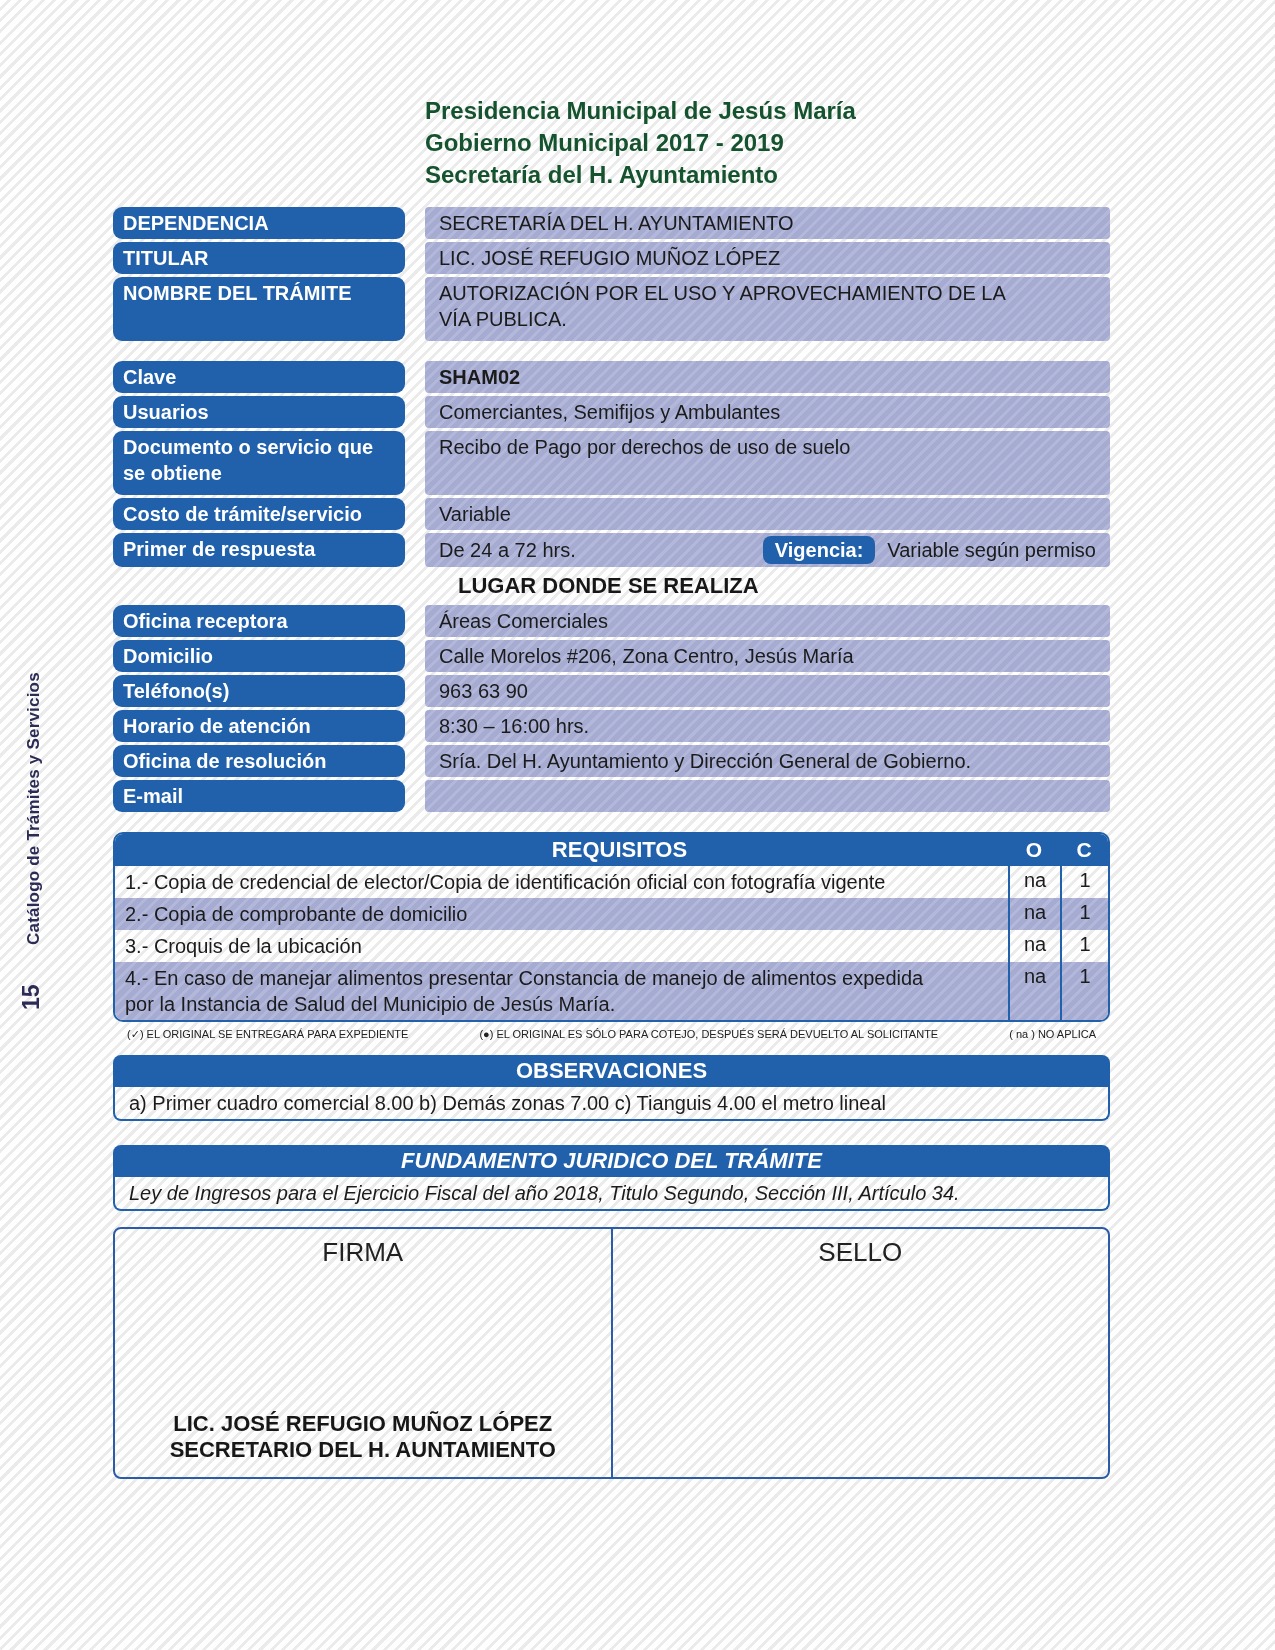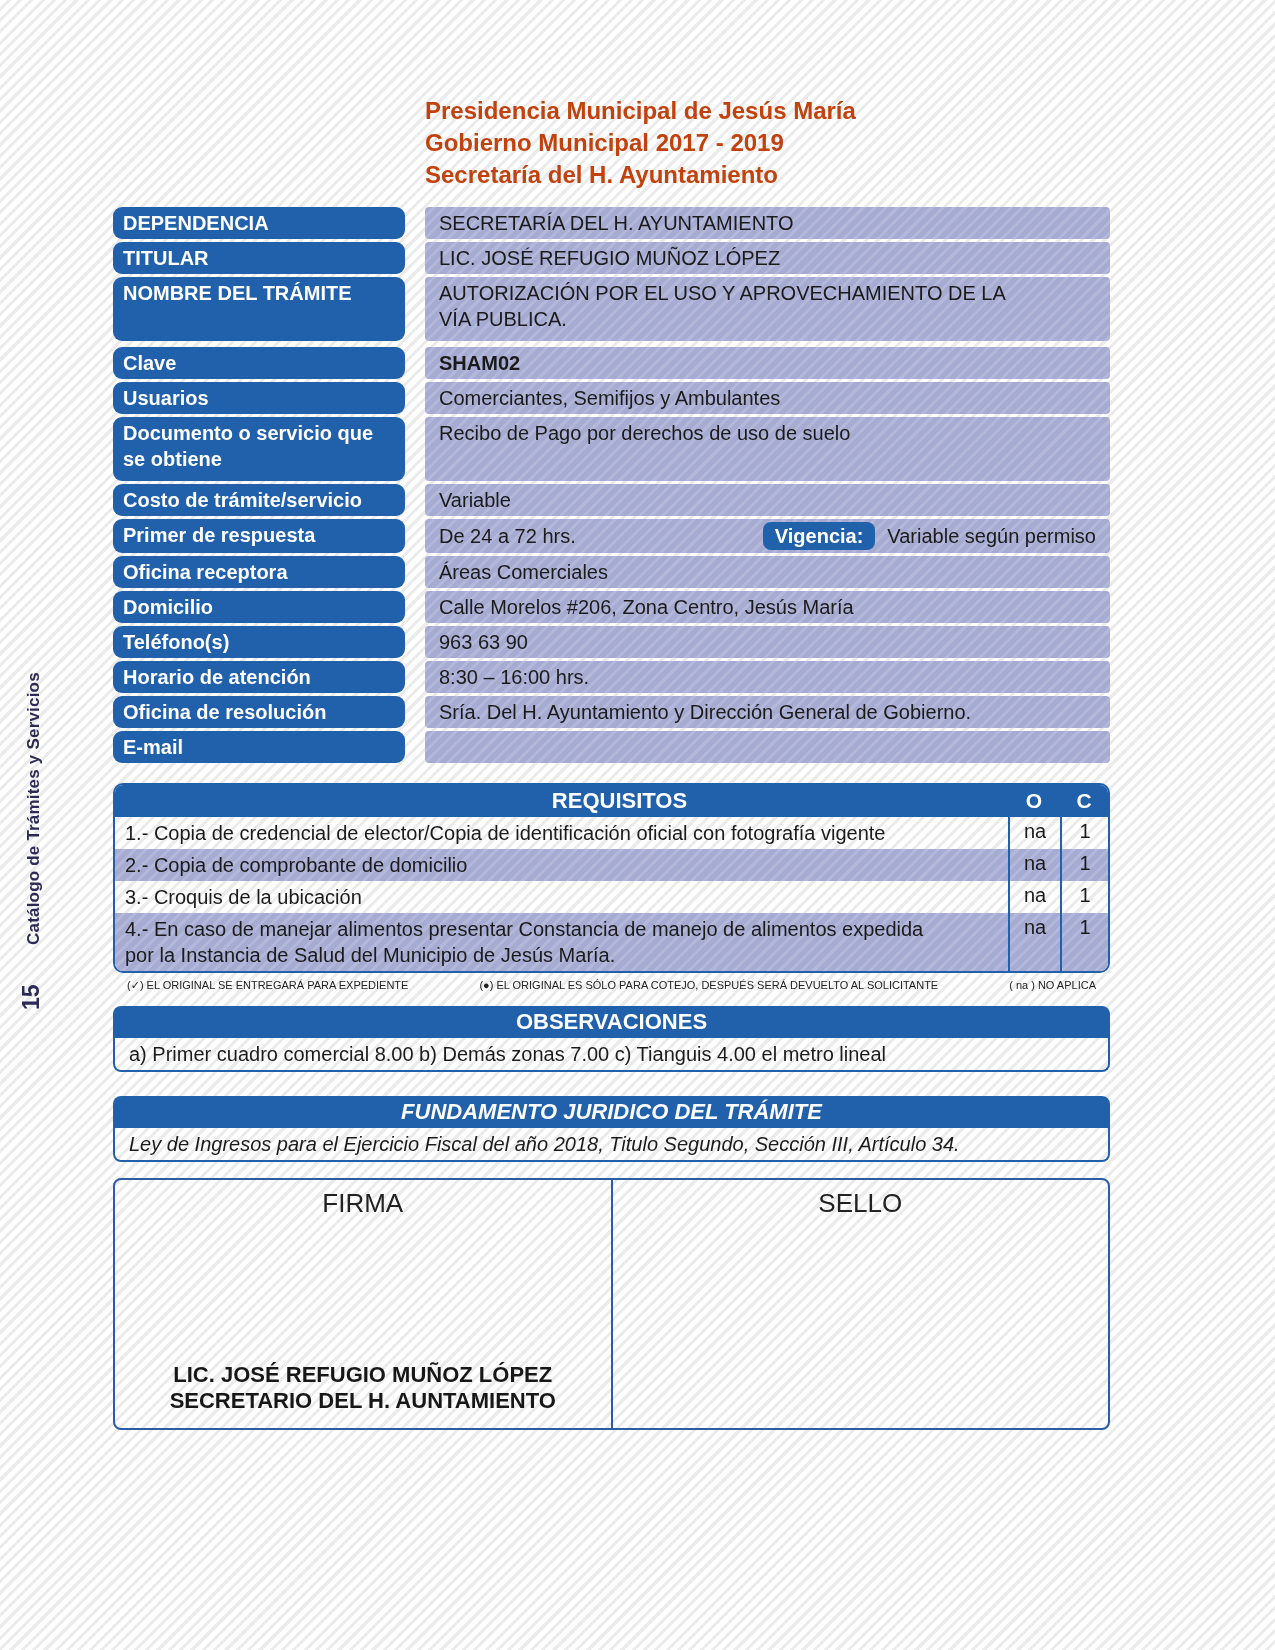--- a/index.html
+++ b/index.html
@@ -15,41 +15,41 @@
     font-size: 17px; font-weight: bold; color: #2b2b55; letter-spacing: 0.2px;
     white-space: nowrap;
   }
   .sidebar-pagenum {
     position: absolute; left: 18px; top: 955px; height: 55px;
     writing-mode: vertical-rl; transform: rotate(180deg);
     font-size: 23px; font-weight: bold; color: #2b2b55;
   }
   .content { position: absolute; left: 113px; top: 95px; width: 997px; }
   .doc-header { margin-left: 312px; margin-bottom: 16px; }
-  .doc-header div { font-size: 24px; font-weight: bold; line-height: 32px; color: #c2410c; }
+  .doc-header div { font-size: 24px; font-weight: bold; line-height: 32px; color: #14532d; }
 
   .frow { display: flex; margin-bottom: 3px; }
   .flabel {
     width: 292px; flex: 0 0 292px; background: #2161ac; color: #ffffff;
     font-weight: bold; font-size: 20px; line-height: 26px;
     border-radius: 9px; padding: 3px 6px 3px 10px;
   }
   .fvalue {
     flex: 1; margin-left: 20px; border-radius: 4px;
     font-size: 20px; line-height: 26px; padding: 3px 14px;
     background: repeating-linear-gradient(135deg, #a6abd1 0px, #a6abd1 5px, #b3b8da 5px, #b3b8da 8px);
   }
   .tall { min-height: 64px; }
   .fvalue-flex { display: flex; align-items: center; }
   .chip {
     background: #2161ac; color: #fff; font-weight: bold; border-radius: 8px;
     padding: 1px 12px; margin-left: auto; margin-right: 12px; flex: 0 0 auto;
   }
   .lugar-heading { font-size: 22px; font-weight: bold; margin: 6px 0 6px 345px; color: #171717; }
-  .gap-top { margin-top: 6px; }
+  .gap-top { margin-top: 20px; }
 
   .req-table { margin-top: 20px; border: 2px solid #2161ac; border-radius: 10px; overflow: hidden; background: transparent; }
   .req-header { position: relative; display: flex; background: #2161ac; color: #fff; height: 32px; align-items: center; }
   .req-title { position: absolute; left: 16px; right: 0; text-align: center; font-size: 22px; font-weight: bold; }
   .req-oc-head { display: flex; margin-left: auto; position: relative; }
   .req-o-head { width: 52px; text-align: center; font-size: 21px; font-weight: bold; }
   .req-c-head { width: 48px; text-align: center; font-size: 21px; font-weight: bold; }
   .req-row { display: flex; }
   .req-row.striped { background: repeating-linear-gradient(135deg, #a6abd1 0px, #a6abd1 5px, #b3b8da 5px, #b3b8da 8px); }
   .req-text { flex: 1; font-size: 20px; line-height: 26px; padding: 3px 10px 3px 10px; }
@@ -125,20 +125,21 @@
   </div>
   <div class="frow">
     <div class="flabel">Primer de respuesta</div>
     <div class="fvalue fvalue-flex">
       <span>De 24 a 72 hrs.</span>
       <span class="chip">Vigencia:</span>
       <span>Variable según permiso</span>
     </div>
   </div>
 
+  <div class="lugar-heading">LUGAR DONDE SE REALIZA</div>
 
   <div class="frow">
     <div class="flabel">Oficina receptora</div>
     <div class="fvalue">Áreas Comerciales</div>
   </div>
   <div class="frow">
     <div class="flabel">Domicilio</div>
     <div class="fvalue">Calle Morelos #206, Zona Centro, Jesús María</div>
   </div>
   <div class="frow">

